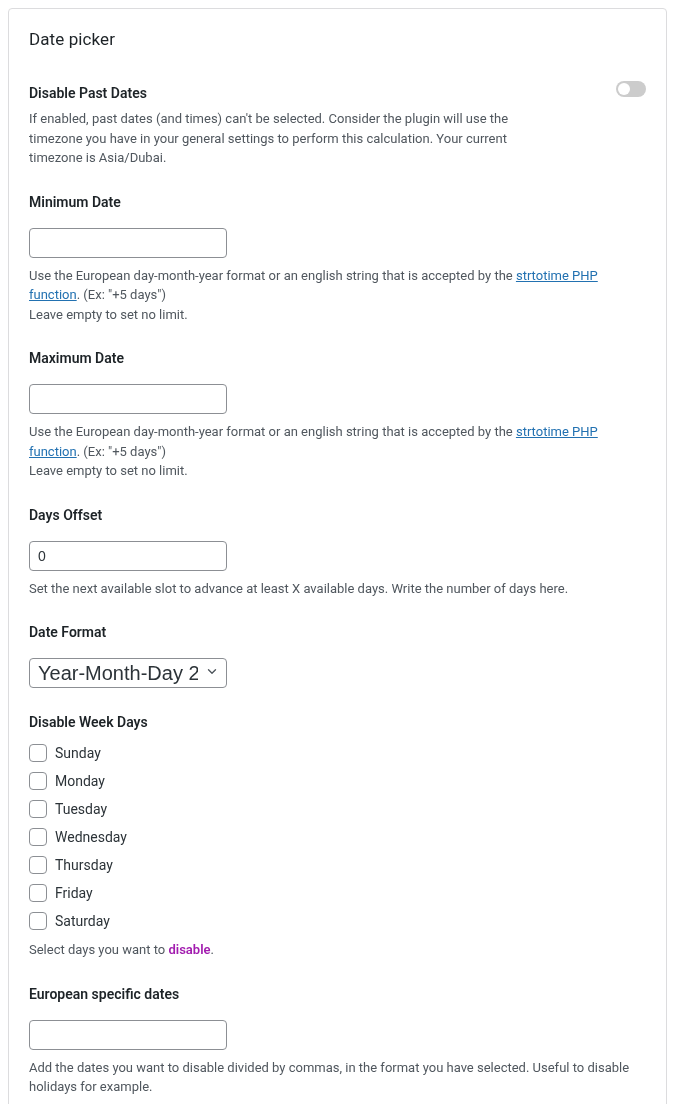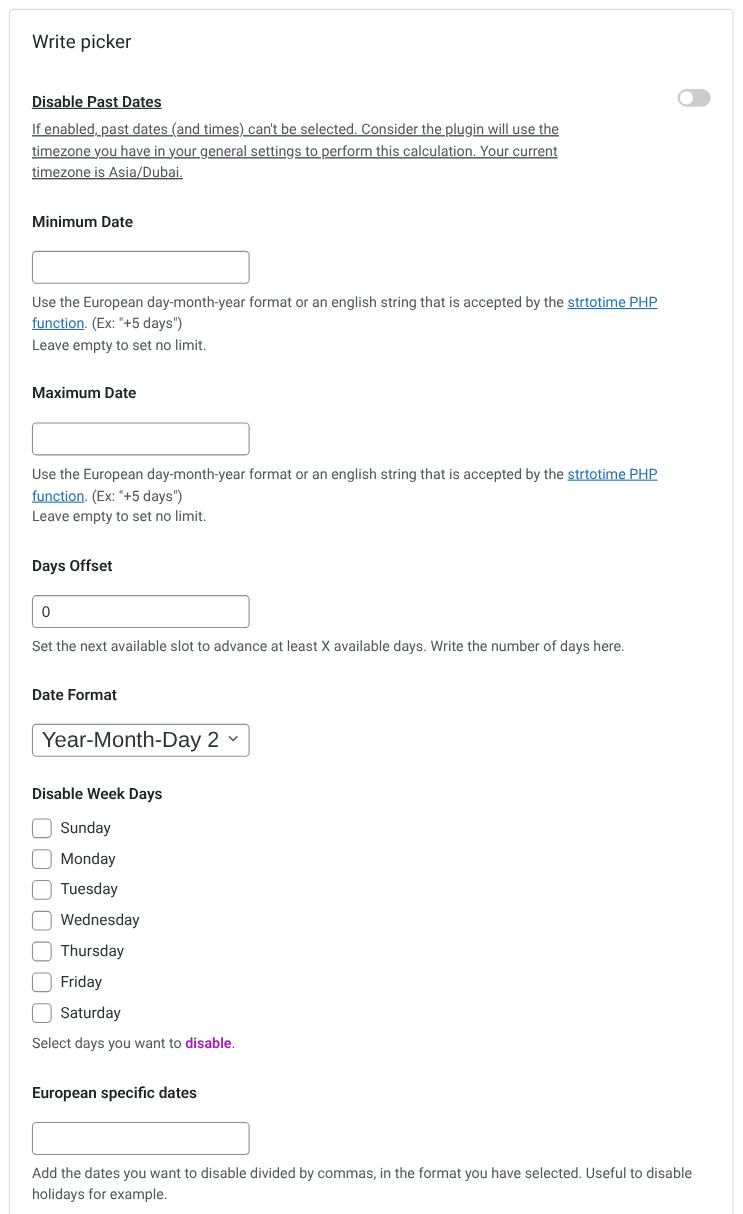--- a/index.html
+++ b/index.html
@@ -25,21 +25,20 @@
     letter-spacing: 0.1px;
   }
   .section {
     margin-bottom: 26px;
   }
   .section:last-child { margin-bottom: 0; }
   .section-header {
     display: flex;
     align-items: flex-start;
     justify-content: space-between;
-    text-decoration: underline;
   }
   .label {
     font-size: 14px;
     font-weight: 600;
     color: #1d2327;
     margin-bottom: 8px;
     display: block;
   }
   .desc {
     font-size: 13px;
@@ -130,21 +129,21 @@
   .checkbox-label {
     font-size: 14px;
     color: #2c3338;
     cursor: pointer;
   }
 </style>
 </head>
 <body>
 
 <div class="panel">
-  <h2 class="panel-title">Write picker</h2>
+  <h2 class="panel-title">Date picker</h2>
 
   <div class="section">
     <div class="section-header">
       <div>
         <span class="label">Disable Past Dates</span>
         <div class="desc desc-first">If enabled, past dates (and times) can't be selected. Consider the plugin will use the timezone you have in your general settings to perform this calculation. Your current timezone is Asia/Dubai.</div>
       </div>
       <div class="toggle" role="switch" aria-checked="false"></div>
     </div>
   </div>

